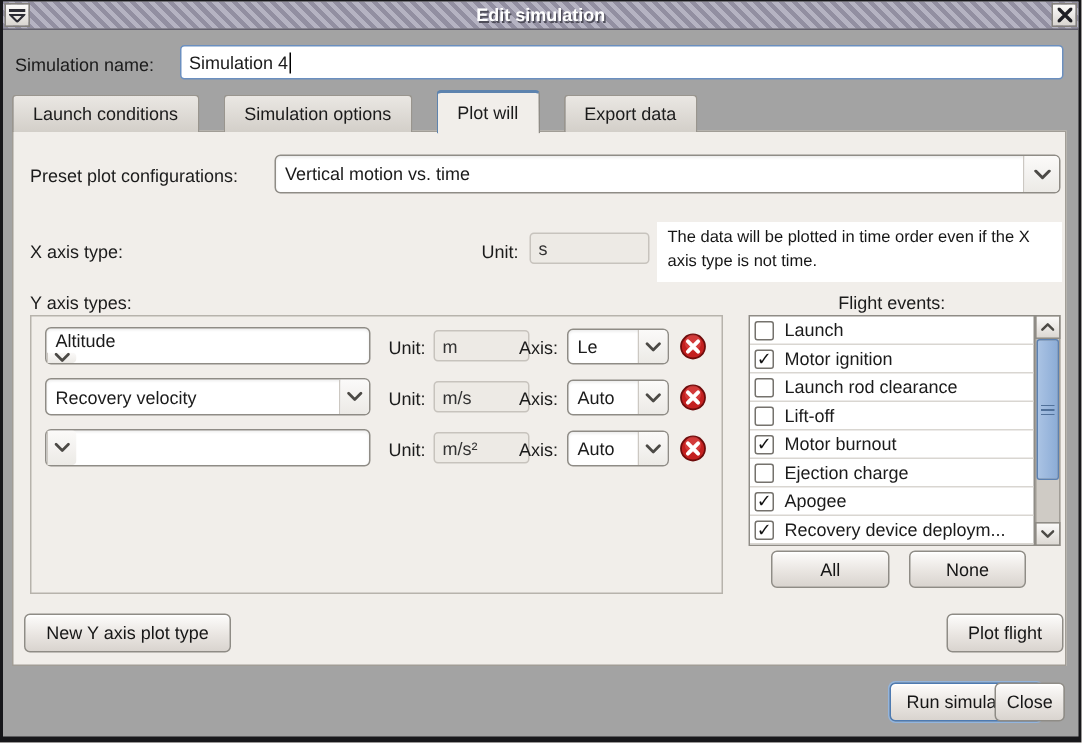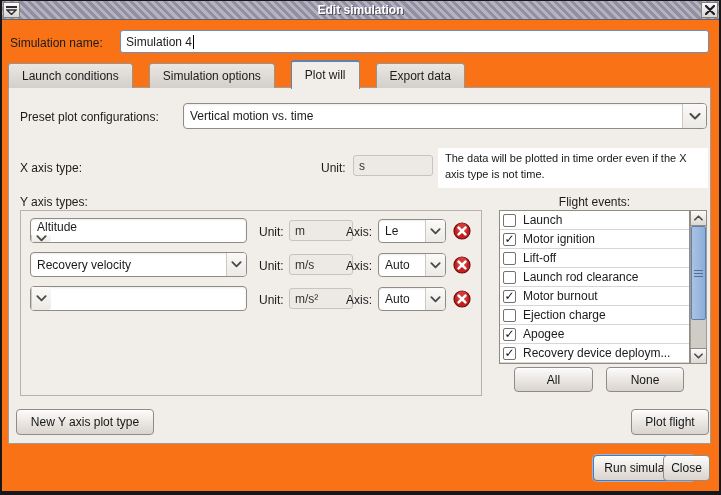--- a/index.html
+++ b/index.html
@@ -1,21 +1,21 @@
 <!DOCTYPE html>
 <html><head>
 <meta charset="utf-8">
 <style>
   * { margin:0; padding:0; box-sizing:border-box; }
   html,body { background:#c9c6c1; }
   body { font-family:"Liberation Sans","DejaVu Sans",sans-serif; font-size:12px; color:#1b1b1b; }
 
   .window {
     position:relative; width:721px; height:495px; margin:0 auto;
-    background:#f97316;
+    background:#a3a3a3;
     border:2px solid #17171a; border-top-width:1px; border-bottom-width:4px;
     overflow:hidden;
   }
 
   
   .titlebar {
     position:absolute; left:0; top:0; right:0; height:19px;
     background:repeating-linear-gradient(45deg,#928fa1 0 3px,#b5b3c2 3px 6px);
     border-bottom:1px solid #63616e;
     display:flex; align-items:center; justify-content:space-between; padding:0 1px;
@@ -266,25 +266,25 @@
     <div class="fe-row">
         <span class="cb"></span>
         <span>Launch</span>
       </div>
     <div class="fe-row">
         <span class="cb">✓</span>
         <span>Motor ignition</span>
       </div>
     <div class="fe-row">
         <span class="cb"></span>
+        <span>Launch rod clearance</span>
+      </div>
+    <div class="fe-row">
+        <span class="cb"></span>
         <span>Lift-off</span>
-      </div>
-    <div class="fe-row">
-        <span class="cb"></span>
-        <span>Launch rod clearance</span>
       </div>
     <div class="fe-row">
         <span class="cb">✓</span>
         <span>Motor burnout</span>
       </div>
     <div class="fe-row">
         <span class="cb"></span>
         <span>Ejection charge</span>
       </div>
     <div class="fe-row">

